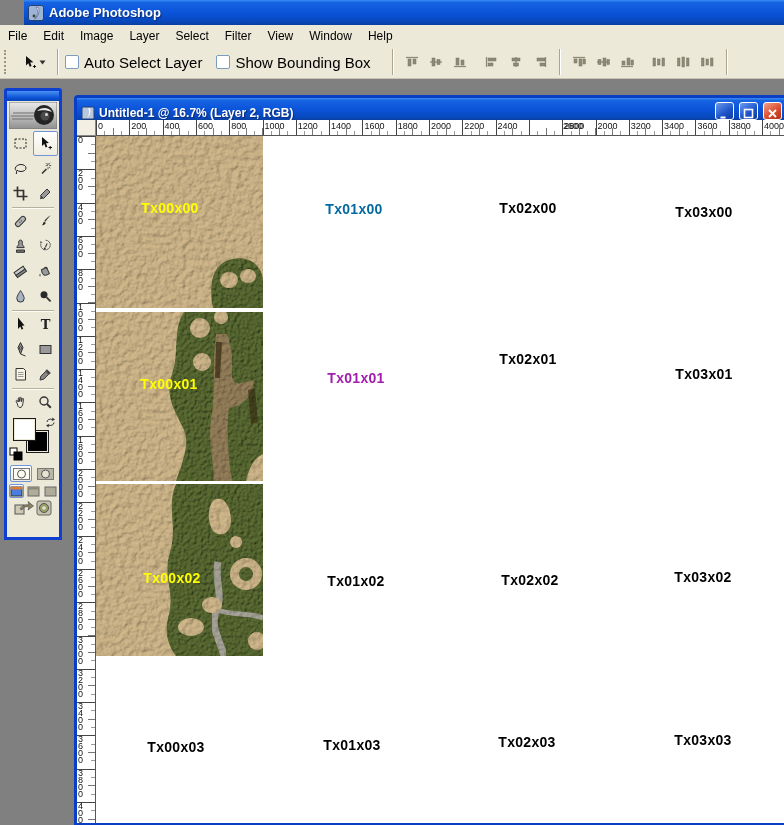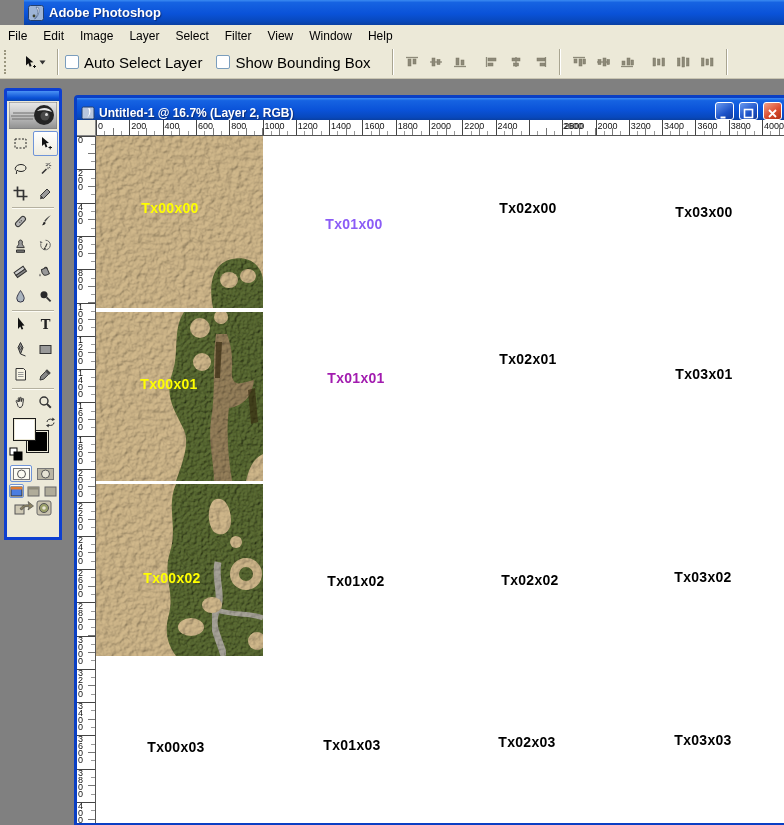--- a/index.html
+++ b/index.html
@@ -609,21 +609,21 @@
           <circle cx="150" cy="90" r="7" filter="url(#f-grass)"></circle>
           <circle cx="140" cy="58" r="6" filter="url(#f-sand)"></circle>
           <path d="M122 78 C118 96 128 112 120 128 C114 142 124 156 128 172" fill="none" stroke="#000" stroke-width="7" filter="url(#f-stone)"></path>
           <path d="M121 126 C138 132 152 128 167 134" fill="none" stroke="#000" stroke-width="5" filter="url(#f-stone)"></path>
           <ellipse cx="116" cy="121" rx="10" ry="8" filter="url(#f-sand)"></ellipse>
           <ellipse cx="95" cy="143" rx="13" ry="9" filter="url(#f-sand)"></ellipse>
           <circle cx="161" cy="157" r="9" filter="url(#f-sand)"></circle>
         </svg>
 
       <div class="tile-label" style="left: 74px; top: 72px; color: rgb(255, 255, 0);">Tx00x00</div>
-          <div class="tile-label" style="left: 258px; top: 88px; color: #8b5cf6;">Tx01x00</div>
+          <div class="tile-label" style="left: 258px; top: 73px; color: #0369a1;">Tx01x00</div>
           <div class="tile-label" style="left: 432px; top: 72px; color: rgb(0, 0, 0);">Tx02x00</div>
           <div class="tile-label" style="left: 608px; top: 76px; color: rgb(0, 0, 0);">Tx03x00</div>
           <div class="tile-label" style="left: 73px; top: 248px; color: rgb(255, 255, 0);">Tx00x01</div>
           <div class="tile-label" style="left: 260px; top: 242px; color: #a21caf;">Tx01x01</div>
           <div class="tile-label" style="left: 432px; top: 223px; color: rgb(0, 0, 0);">Tx02x01</div>
           <div class="tile-label" style="left: 608px; top: 238px; color: rgb(0, 0, 0);">Tx03x01</div>
           <div class="tile-label" style="left: 76px; top: 442px; color: rgb(255, 255, 0);">Tx00x02</div>
           <div class="tile-label" style="left: 260px; top: 445px; color: rgb(0, 0, 0);">Tx01x02</div>
           <div class="tile-label" style="left: 434px; top: 444px; color: rgb(0, 0, 0);">Tx02x02</div>
           <div class="tile-label" style="left: 607px; top: 441px; color: rgb(0, 0, 0);">Tx03x02</div>

